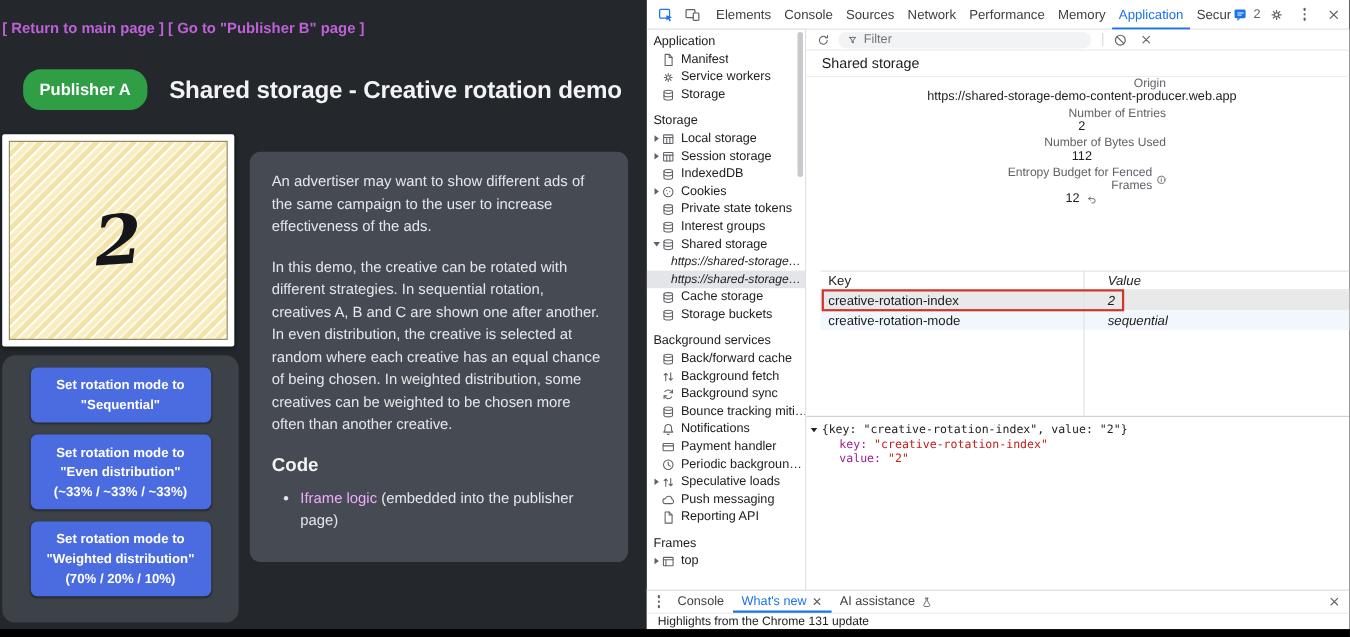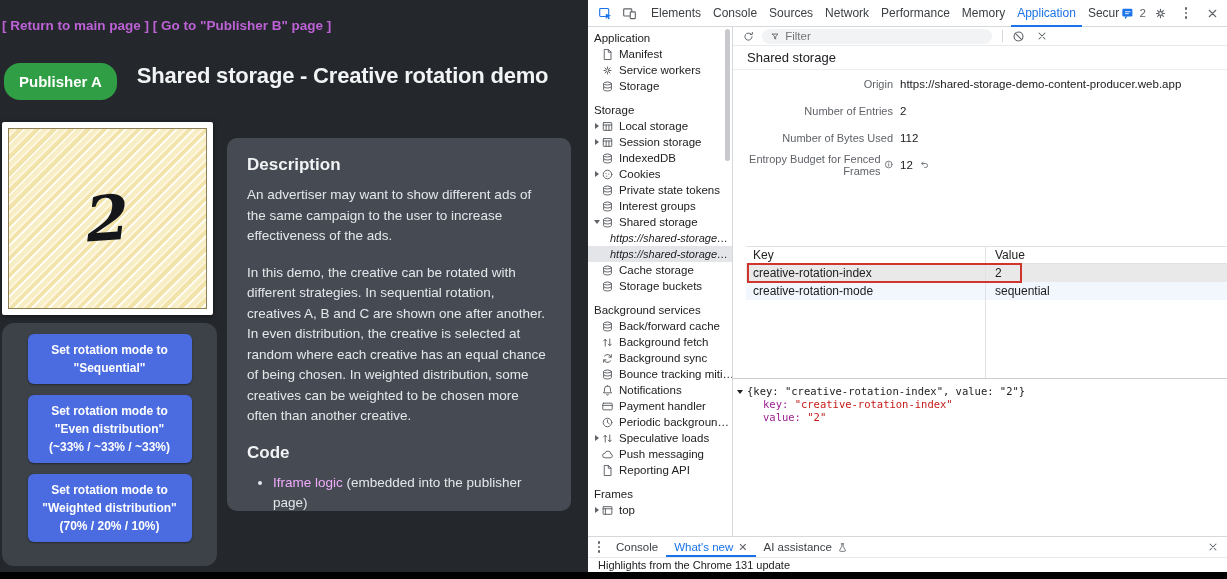--- a/index.html
+++ b/index.html
@@ -5,21 +5,21 @@
   * { box-sizing: border-box; margin: 0; padding: 0; }
   html,body { background:#000; }
   #screen {
     position: relative; width: 1227px; height: 579px; overflow: hidden;
     background:#000; font-family:"Liberation Sans", sans-serif;
   }
   
   #demo-page { position:absolute; left:0; top:0; width:588px; height:572px; background:#24272c; color:#e8eaed; }
   .top-links { padding:18px 10px 0 2px; font-size:13.5px; font-weight:600; }
   .top-links a { color:#bd62d6; text-decoration:none; cursor:pointer; }
-  .page-header { display:flex; align-items:flex-start; gap:20px; padding:30px 10px 0 4px; }
+  .page-header { display:flex; align-items:center; gap:20px; padding:30px 10px 0 21px; }
   .badge { background:#2f9e44; color:#fff; font-weight:bold; font-size:15px; padding:10px 15px; border-radius:16px; white-space:nowrap; }
   .page-title { font-size:22px; font-weight:bold; color:#f1f3f4; letter-spacing:-0.2px; }
   .creative-frame { position:absolute; left:2px; top:122px; width:211px; height:193px; background:#fff; padding:6px; border-radius:2px; box-shadow:0 1px 5px rgba(0,0,0,.55); }
   .creative { width:100%; height:100%; border:1px solid #8d7f55; display:flex; align-items:center; justify-content:center;
     background:repeating-linear-gradient(135deg,#f8eec5 0px,#f8eec5 4px,#fdf6dd 4px,#fdf6dd 6px,#f2e3ab 6px,#f2e3ab 10px,#fffdf3 10px,#fffdf3 12px); }
   .creative-num { font-family:"DejaVu Serif", serif; font-style:italic; font-weight:bold; font-size:62px; color:#15161a; transform:rotate(-4deg); }
   .demo-panel { position:absolute; left:2px; top:323px; width:215px; height:243px; background:#3d4249; border-radius:12px; text-align:center; padding-top:11px; overflow:hidden; }
   .demo-panel h2 { font-size:15px; font-weight:bold; color:#f1f3f4; margin-bottom:14px; }
   .demo-btn { display:block; margin:0 auto 11px auto; width:164px; background:#4b6ce1; border:none; border-radius:6px;
     color:#fff; font-family:inherit; font-weight:bold; font-size:12px; line-height:1.5; padding:7px 4px; white-space:pre-line;
@@ -54,29 +54,29 @@
   .si.child { padding-left:22px; font-size:11px;font-style:italic; }
   .si.selected { background:#e3e5e8; }
   
   .mn { flex:1; position:relative; overflow:hidden; background:#fff; }
   .filter-row { position:absolute; top:0; left:0; right:0; height:19px; display:flex; align-items:center; gap:6px; padding:0 7px; border-bottom:1px solid #e8eaec; }
   .pill { width:230px; height:15px; border-radius:8px; background:#f1f3f4; display:flex; align-items:center; gap:5px; padding:0 8px; }
   .pill input { border:none; background:transparent; outline:none; font-family:inherit; font-size:11.5px; color:#5f6368; width:100%; }
   .vdiv { width:1px; height:12px; background:#d6d9dc; margin-left:4px; }
   .ss-title-row { position:absolute; top:19px; left:0; right:0; height:24px; border-bottom:1px solid #ebedef; display:flex; align-items:center; padding-left:14px; font-size:13px; color:#202124; }
   .fields { position:absolute; top:43px; left:0; right:0; }
-  .frow { height:27px; display:flex; align-items:center; }
+  .frow { height:27px; display:flex; align-items:center;flex-direction:column; }
   .flabel { width:160px; text-align:right; color:#5f6368; font-size:11px; flex:none; display:flex; align-items:center; justify-content:flex-end; gap:3px; }
   .fvalue { margin-left:7px; color:#202124; font-size:11.5px; display:flex; align-items:center; gap:6px; }
   
   .kvtable { position:absolute; top:219px; left:13px; width:488px; height:132px; }
   .kv-coldiv { position:absolute; left:239px; top:0; bottom:0; width:1px; background:#e0e2e4; }
   .kvrow { position:absolute; left:0; right:0; height:18px; display:flex; align-items:center; border-bottom:1px solid transparent; }
   .kvrow .c1 { width:239px; padding-left:7px; flex:none; overflow:hidden; white-space:nowrap; }
-  .kvrow .c2 { padding-left:10px; overflow:hidden; white-space:nowrap; }
+  .kvrow .c2 { padding-left:22px; overflow:hidden; white-space:nowrap;font-style:italic; }
   .kvhead { top:0; border-top:1px solid #e0e2e4; border-bottom:1px solid #e0e2e4; color:#202124; }
   .kvr1 { top:18px; background:#e9e9e9; }
   .kvr2 { top:36px; background:#f1f7fd; }
   .annot { position:absolute; left:1px; top:17px; width:275px; height:20px; border:2px solid #cf352c; pointer-events:none; }
   .splitter { position:absolute; top:351px; left:0; right:0; height:1px; background:#ccc; }
   
   .preview { position:absolute; top:352px; left:0; right:0; bottom:0; font-family:"DejaVu Sans Mono", monospace; font-size:10.5px; line-height:13px; padding:6px 0 0 4px; color:#202124; }
   .tree-caret { display:inline-block; width:0; height:0; border-top:4px solid #202124; border-left:3.5px solid transparent; border-right:3.5px solid transparent; margin-right:4px; vertical-align:middle; }
   .tchild { padding-left:26px; }
   .pname { color:#9b1f8f; }
@@ -209,21 +209,20 @@
       <button class="demo-btn">Set rotation mode to
 "Sequential"</button>
       <button class="demo-btn">Set rotation mode to
 "Even distribution"
 (~33% / ~33% / ~33%)</button>
       <button class="demo-btn">Set rotation mode to
 "Weighted distribution"
 (70% / 20% / 10%)</button>
     </div>
     <div class="desc-panel">
-      <h3>Description</h3>
       <p>An advertiser may want to show different ads of the same campaign to the user to increase effectiveness of the ads.</p>
       <p>In this demo, the creative can be rotated with different strategies. In sequential rotation, creatives A, B and C are shown one after another. In even distribution, the creative is selected at random where each creative has an equal chance of being chosen. In weighted distribution, some creatives can be weighted to be chosen more often than another creative.</p>
       <h3 class="code-h">Code</h3>
       <ul>
         <li><a>Iframe logic</a><span> (embedded into the publisher page)</span></li>
 
       </ul>
     </div>
   </section>
 

